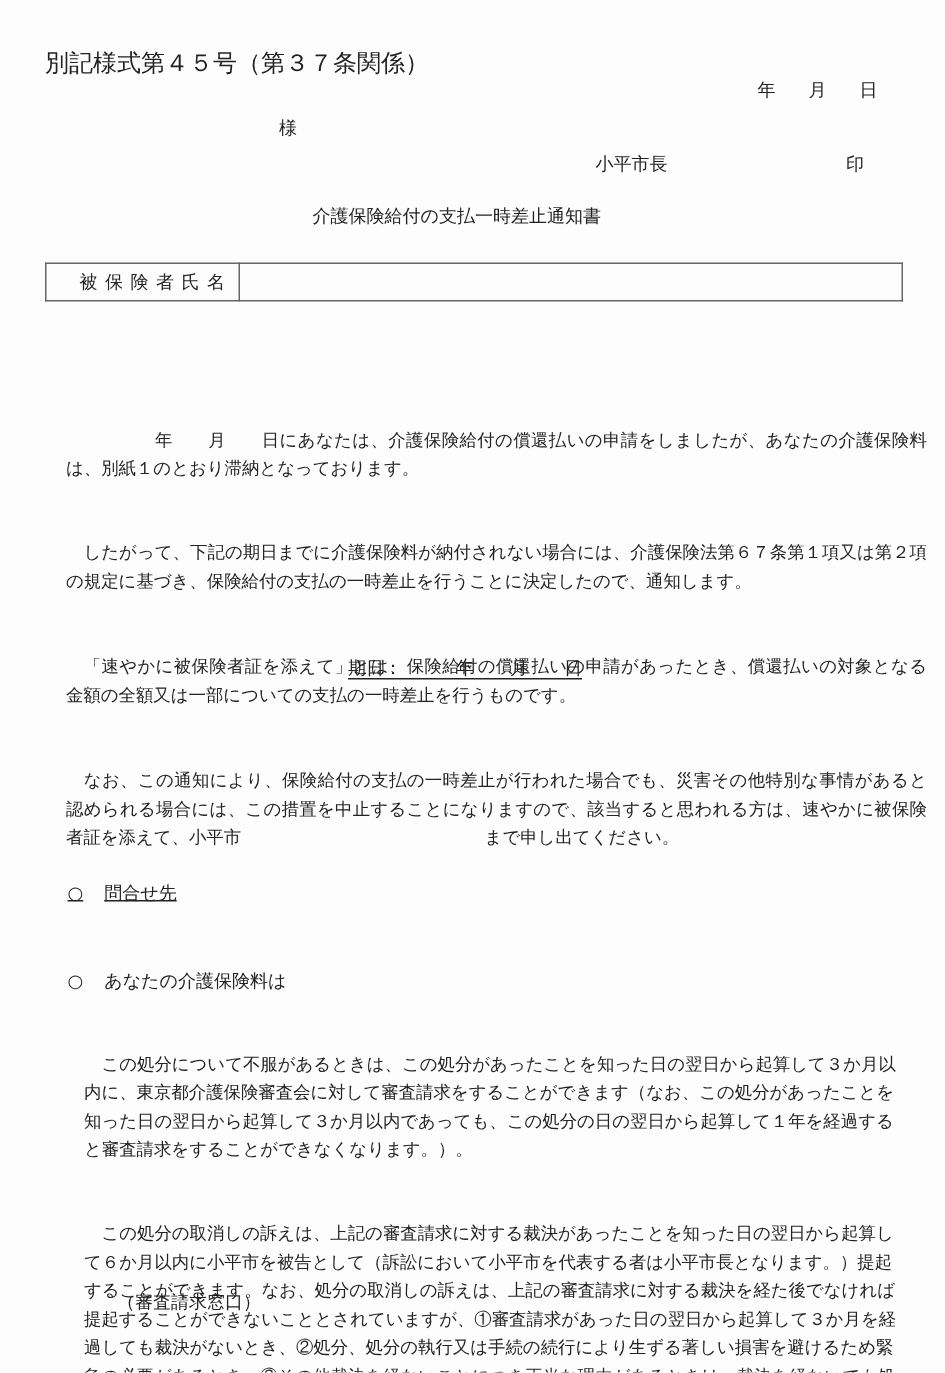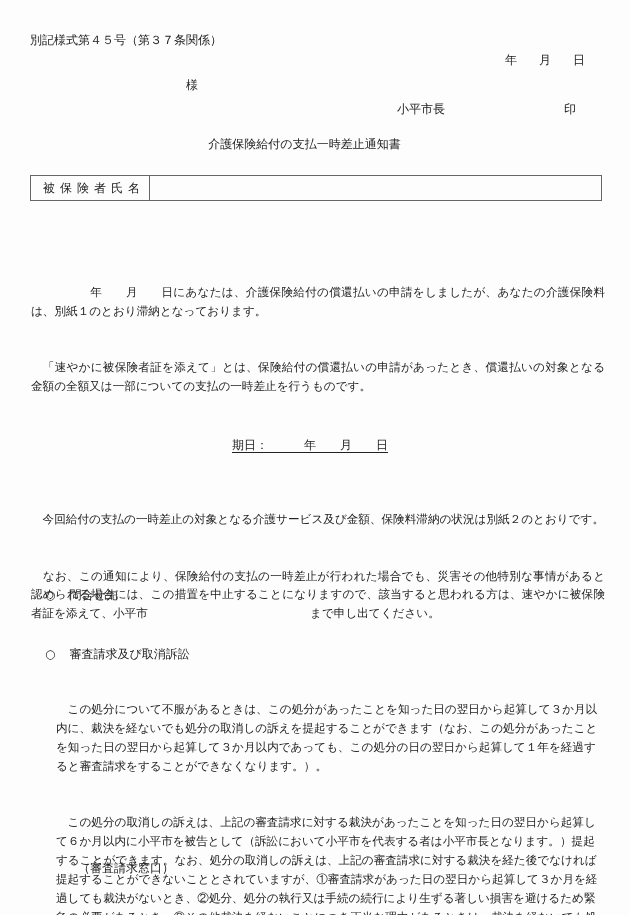--- a/index.html
+++ b/index.html
@@ -11,21 +11,21 @@
       width: 630px;
       height: 915px;
       position: relative;
       overflow: hidden;
       font-family: "DejaVu Serif", "Liberation Serif", serif;
       color: #222;
       font-size: 12px;
       line-height: 1;
     }
     .abs { position: absolute; white-space: nowrap; }
-    .form-number { left: 30px; top: 34px; font-size: 12px; }
+    .form-number { left: 30px; top: 34px; font-size: 16px; }
     .date-line { left: 505px; top: 54px; font-size: 12px; word-spacing: 0; text-align: center; }
     .date-line span { display: inline-block; }
     .date-line .gap { width: 22px; }
     .addressee { left: 186px; top: 79px; }
     .mayor { left: 397px; top: 103px; text-align: right; }
     .seal { left: 564px; top: 103px; }
     .doc-title { left: 0; width: 609px; text-align: center; top: 138px; font-size: 12px; }
 
     table.info {
       position: absolute;
@@ -35,45 +35,44 @@
       border-collapse: collapse;
     }
     table.info td {
       border: 1px solid #666;
       height: 24px;
       padding: 0;
       font-size: 12px;
     }
     table.info td.label {
       width: 106px;
-      padding-left: 12px;
+      padding-left: 22px;
       letter-spacing: 5px;
     }
 
     .para {
       position: absolute;
-      left: 31px;
+      left: 44px;
       width: 574px;
       font-size: 11.6px;
       line-height: 18.9px;
       white-space: pre-wrap;
       text-align: justify;
-      font-family: Liberation Mono, monospace;
     }
 
     .deadline {
       position: absolute;
       left: 232px;
       top: 439px;
       font-size: 12px;
       text-decoration: underline;
       text-underline-offset: 3px;
       white-space: pre;
     }
-    .contact { left: 45px; top: 589px; }
+    .contact { left: 45px; top: 589px; text-decoration: underline; }
     .appeal { left: 45px; top: 648px; }
     .appeal-window { left: 51px; top: 862px; margin-left: 27px; }
     .indent-block {
       position: absolute;
       left: 56px;
       width: 547px;
       font-size: 11.6px;
       line-height: 18.9px;
       white-space: pre-wrap;
     }
@@ -99,38 +98,38 @@
     <tbody>
         <tr>
       <td class="label">被保険者氏名</td>
       <td></td>
     </tr>
   </tbody>
     </table>
 
   <div class="para" style="top:246px">
     <div>　　　　　年　　月　　日にあなたは、介護保険給付の償還払いの申請をしましたが、あなたの介護保険料は、別紙１のとおり滞納となっております。</div>
+    <div>　したがって、下記の期日までに介護保険料が納付されない場合には、介護保険法第６７条第１項又は第２項の規定に基づき、保険給付の支払の一時差止を行うことに決定したので、通知します。</div>
     <div>　「速やかに被保険者証を添えて」とは、保険給付の償還払いの申請があったとき、償還払いの対象となる金額の全額又は一部についての支払の一時差止を行うものです。</div>
   </div>
 
   <div class="deadline">期日：　　　年　　月　　日</div>
 
   <div class="para" style="top:473px">
-    <div>　今回給付の支払の一時差止の対象となる介護サービス及び金額、保険料滞納の状況は別紙２のとおりです。</div>
     <div>　なお、この通知により、保険給付の支払の一時差止が行われた場合でも、災害その他特別な事情があると認められる場合には、この措置を中止することになりますので、該当すると思われる方は、速やかに被保険者証を添えて、小平市　　　　　　　　　　　　　　まで申し出てください。</div>
   </div>
 
   <div class="abs contact">
     <span>○</span><span style="display:inline-block;width:14px"></span><span>問合せ先</span>
   </div>
 
   <div class="abs appeal">
-    <span>○</span><span style="display:inline-block;width:14px"></span><span>審査請求及び取消訴訟</span>
+    <span>○</span><span style="display:inline-block;width:14px"></span><span>あなたの介護保険料は</span>
   </div>
 
   <div class="indent-block" style="top:662px">
-    <div>　この処分について不服があるときは、この処分があったことを知った日の翌日から起算して３か月以内に、裁決を経ないでも処分の取消しの訴えを提起することができます（なお、この処分があったことを知った日の翌日から起算して３か月以内であっても、この処分の日の翌日から起算して１年を経過すると審査請求をすることができなくなります。）。</div>
+    <div>　この処分について不服があるときは、この処分があったことを知った日の翌日から起算して３か月以内に、東京都介護保険審査会に対して審査請求をすることができます（なお、この処分があったことを知った日の翌日から起算して３か月以内であっても、この処分の日の翌日から起算して１年を経過すると審査請求をすることができなくなります。）。</div>
     <div>　この処分の取消しの訴えは、上記の審査請求に対する裁決があったことを知った日の翌日から起算して６か月以内に小平市を被告として（訴訟において小平市を代表する者は小平市長となります。）提起することができます。なお、処分の取消しの訴えは、上記の審査請求に対する裁決を経た後でなければ提起することができないこととされていますが、①審査請求があった日の翌日から起算して３か月を経過しても裁決がないとき、②処分、処分の執行又は手続の続行により生ずる著しい損害を避けるため緊急の必要があるとき、③その他裁決を経ないことにつき正当な理由があるときは、裁決を経ないでも処分の取消しの訴えを提起することができます。</div>
   </div>
 
   <div class="abs appeal-window">（審査請求窓口）</div>
 
 </div>
 
 </body></html>

